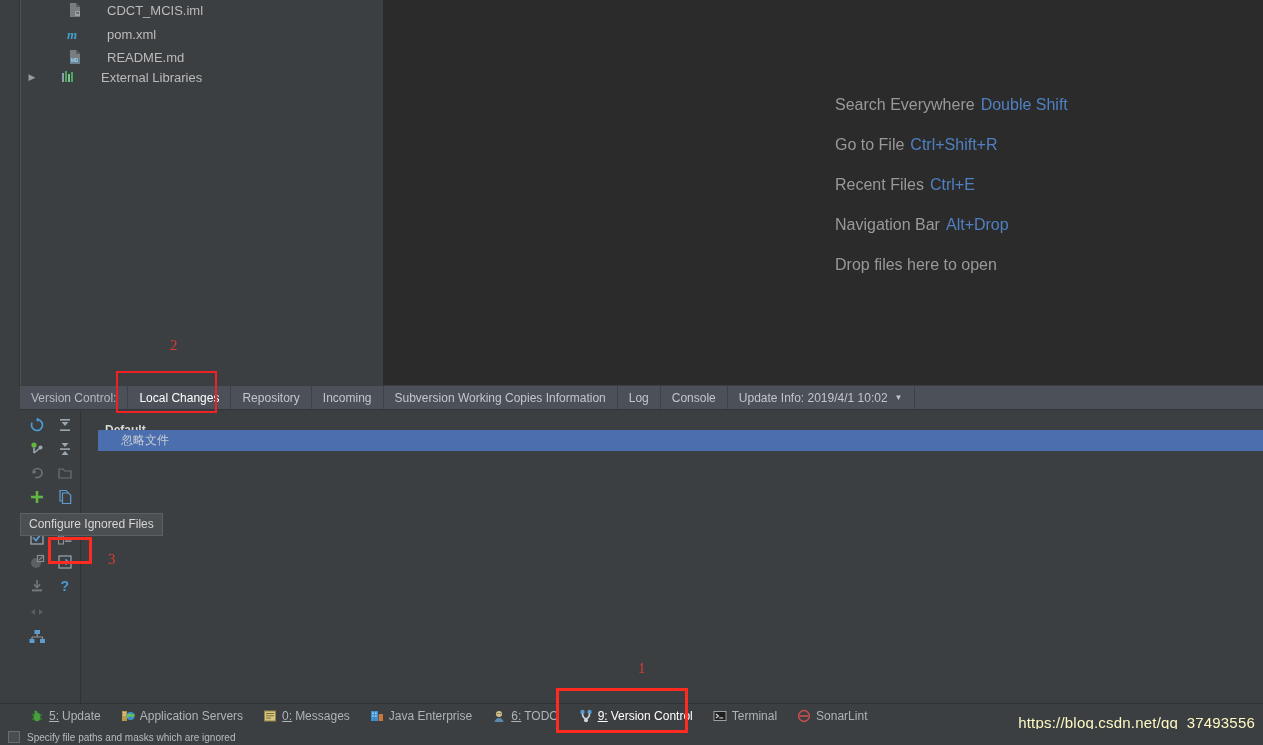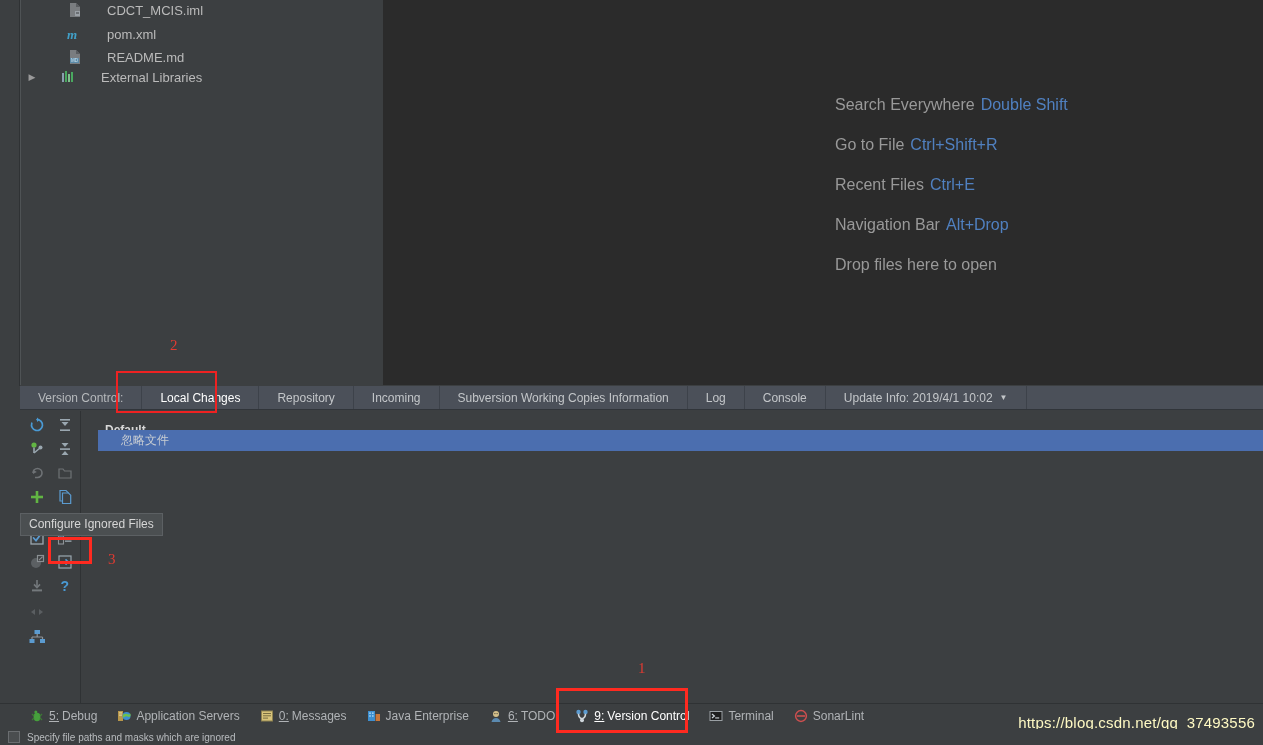--- a/index.html
+++ b/index.html
@@ -77,21 +77,21 @@
     position: absolute; left: 0; top: 386px; width: 1263px; height: 317px;
     background: #3c3f41;
   }
   .vc-tabbar {
     position: absolute; left: 20px; top: 0; right: 0; height: 24px;
     background: #4b5059;
     display: flex; align-items: stretch;
     border-bottom: 1px solid #31353a;
   }
   .vc-tab {
-    display: flex; align-items: center; padding: 0 18px;
+    display: flex; align-items: center; padding: 0 11px;
     font-size: 12px; color: #c3c6c9; white-space: nowrap;
     border-right: 1px solid #3d424a;
   }
   .vc-tab.label-only { color: #b6b9bc; border-right: 1px solid #3d424a; }
   .vc-tab.active { background: #4b5059; color: #ffffff; font-weight: normal; }
   .vc-tab .caret { margin-left: 7px; font-size: 8px; color: #c3c6c9; }
   .vc-tabbar-rest { flex: 1; }
 
   
   .hl-local {
@@ -457,21 +457,21 @@
 
     <div class="sb-item">
       <span class="sb-icon">
         <svg width="14" height="14" viewBox="0 0 14 14">
           <ellipse cx="7" cy="8" rx="3.4" ry="4.2" fill="#46a03c"></ellipse>
           <path d="M2 5 L4 7 M2 11 L4 9 M12 5 L10 7 M12 11 L10 9" stroke="#3c7a34" stroke-width="1.3"></path>
           <circle cx="5.8" cy="3" r="1.5" fill="#46a03c"></circle>
         </svg>
       </span>
       <span class="num">5:</span>
-      <span>Debug</span>
+      <span>Update</span>
     </div>
 
     <div class="sb-item">
       <span class="sb-icon">
         <svg width="14" height="14" viewBox="0 0 14 14">
           <rect x="1" y="2" width="5" height="10" fill="#b8974a"></rect>
           <rect x="2" y="3.4" width="3" height="1" fill="#e8d9a8"></rect>
           <rect x="2" y="5.6" width="3" height="1" fill="#e8d9a8"></rect>
           <circle cx="9.5" cy="7" r="4" fill="#3d8fd0"></circle>
           <path d="M5.8 6 q2.5 -2.2 5 -0.8 q1.5 0.8 2.7 -0.6 l0 2.4 q-1.3 1.4 -2.8 0.6 q-2.3 -1.2 -4.6 1.2 z" fill="#6fc24a"></path>

